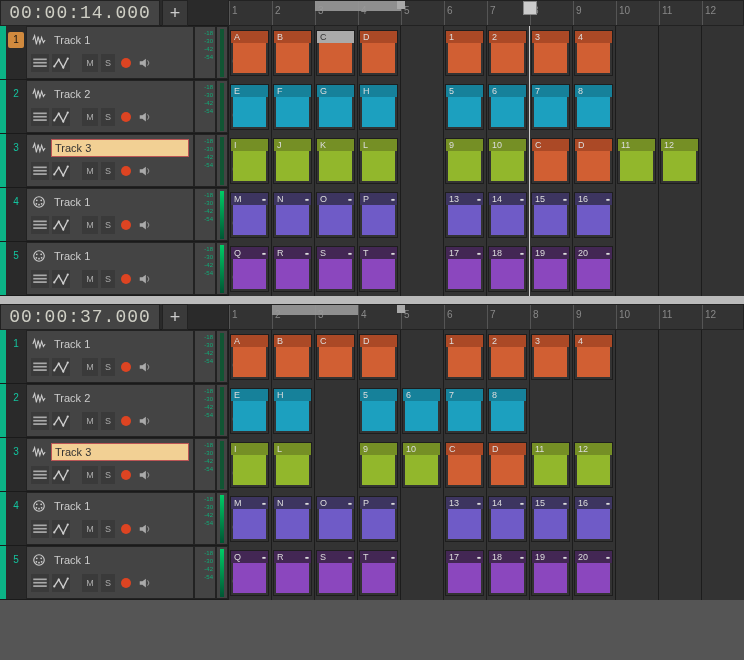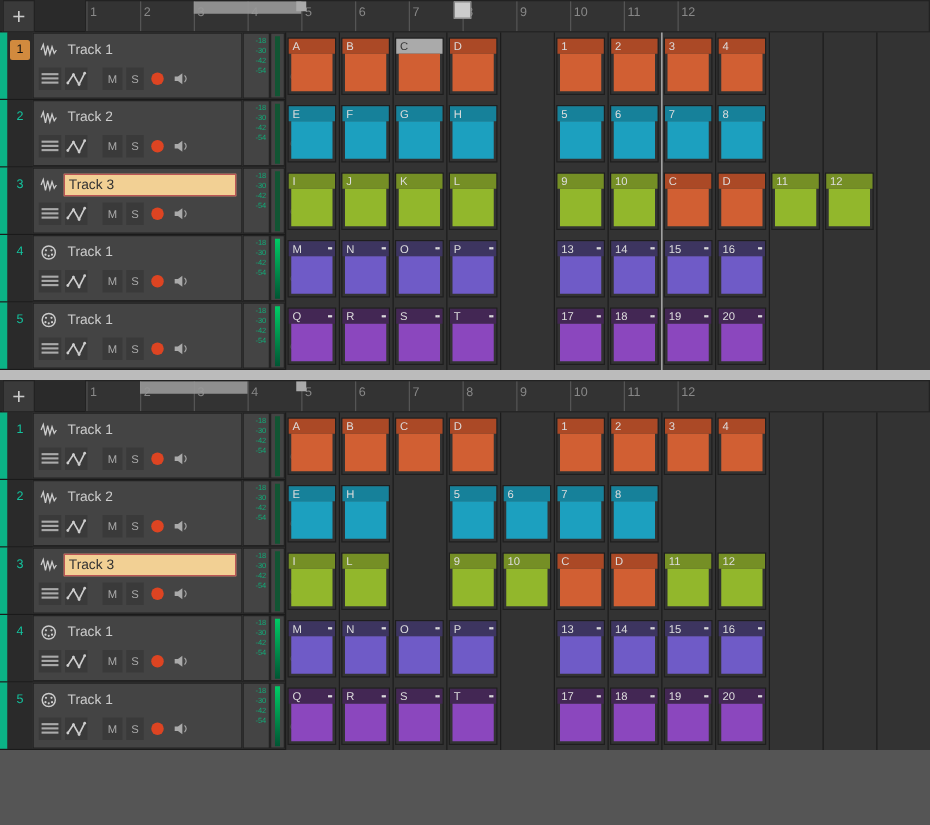--- a/index.html
+++ b/index.html
@@ -78,20 +78,21 @@
   .grid-col { position:absolute; top:0; bottom:0; width:1px; background:rgba(0,0,0,0.45);}
 
   .panel-gap { height:8px; background:#bbb;}
 </style>
 </head>
 <body>
 
 <div id="root">
     <div class="panel">
     <div class="top-bar">
+      <div class="time">00:00:14.000</div>
       <div class="add-btn">+</div>
       <div class="ruler-bg">
           <div class="ruler">
             <div class="tick" style="left:0px"></div>
            <div class="tick-label" style="left:3px">1</div>
             <div class="tick" style="left:43px"></div>
            <div class="tick-label" style="left:46px">2</div>
             <div class="tick" style="left:86px"></div>
            <div class="tick-label" style="left:89px">3</div>
             <div class="tick" style="left:129px"></div>
@@ -702,20 +703,21 @@
               <span class="pattern-icon">▪▪</span>
             </div>
        <div class="clip-body" style=""></div>
      </div>
         </div>
     </div>
   </div>
     <div class="panel-gap"></div>
     <div class="panel">
     <div class="top-bar">
+      <div class="time">00:00:37.000</div>
       <div class="add-btn">+</div>
       <div class="ruler-bg">
           <div class="ruler">
             <div class="tick" style="left:0px"></div>
            <div class="tick-label" style="left:3px">1</div>
             <div class="tick" style="left:43px"></div>
            <div class="tick-label" style="left:46px">2</div>
             <div class="tick" style="left:86px"></div>
            <div class="tick-label" style="left:89px">3</div>
             <div class="tick" style="left:129px"></div>

